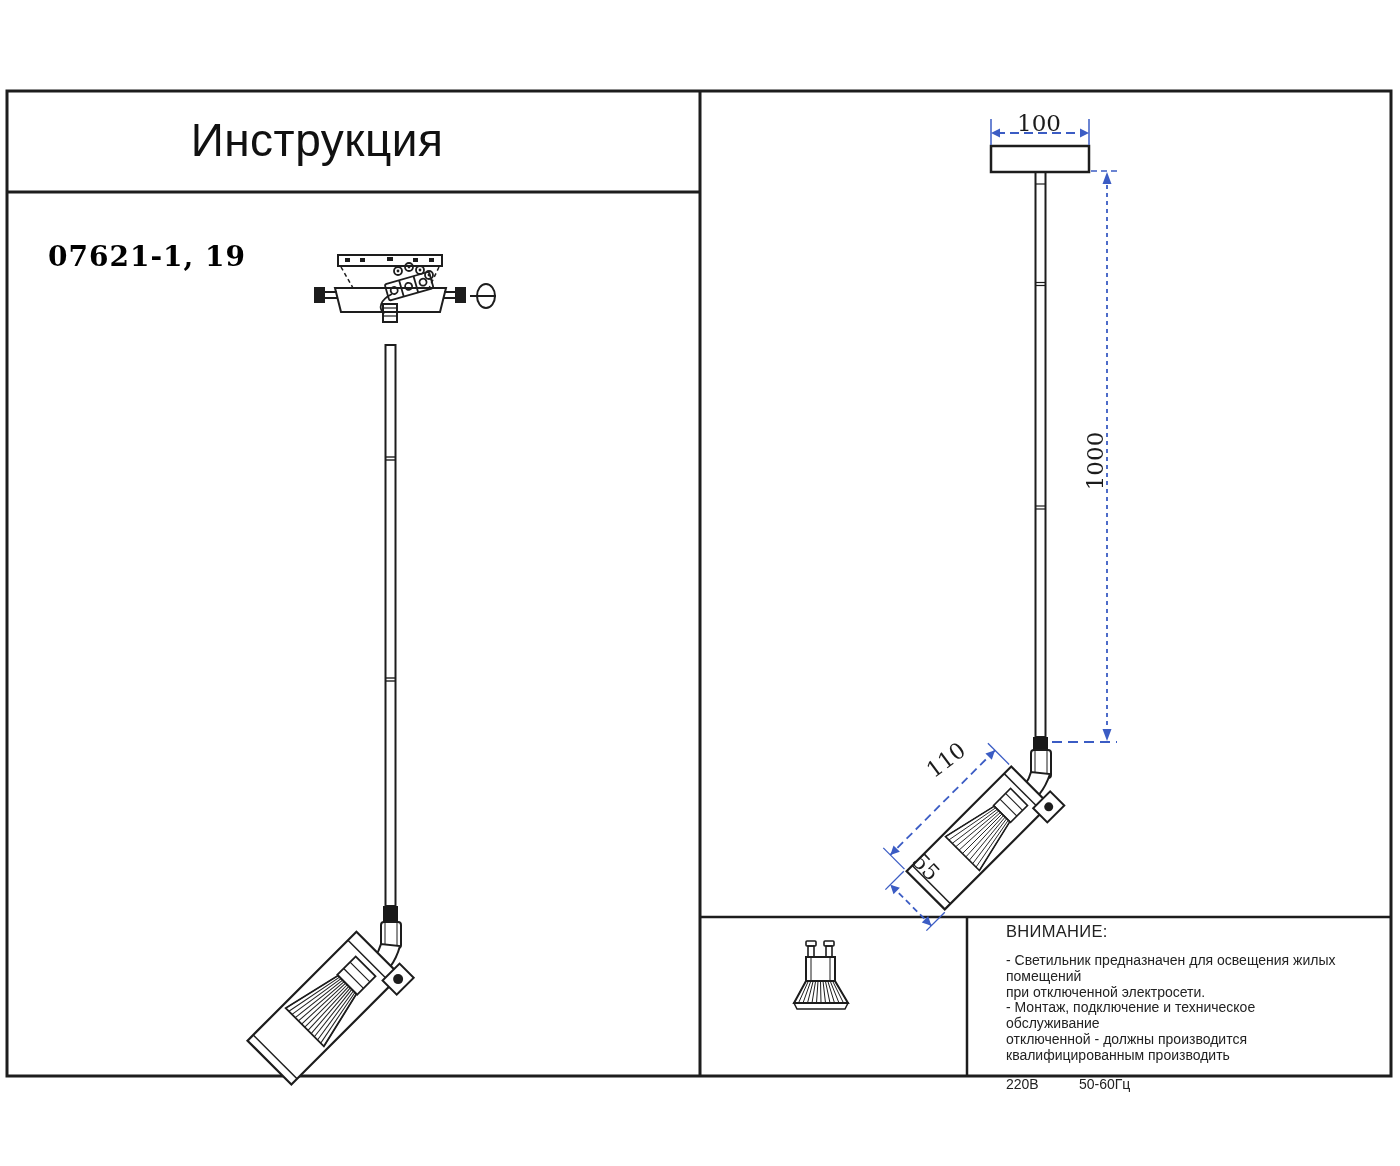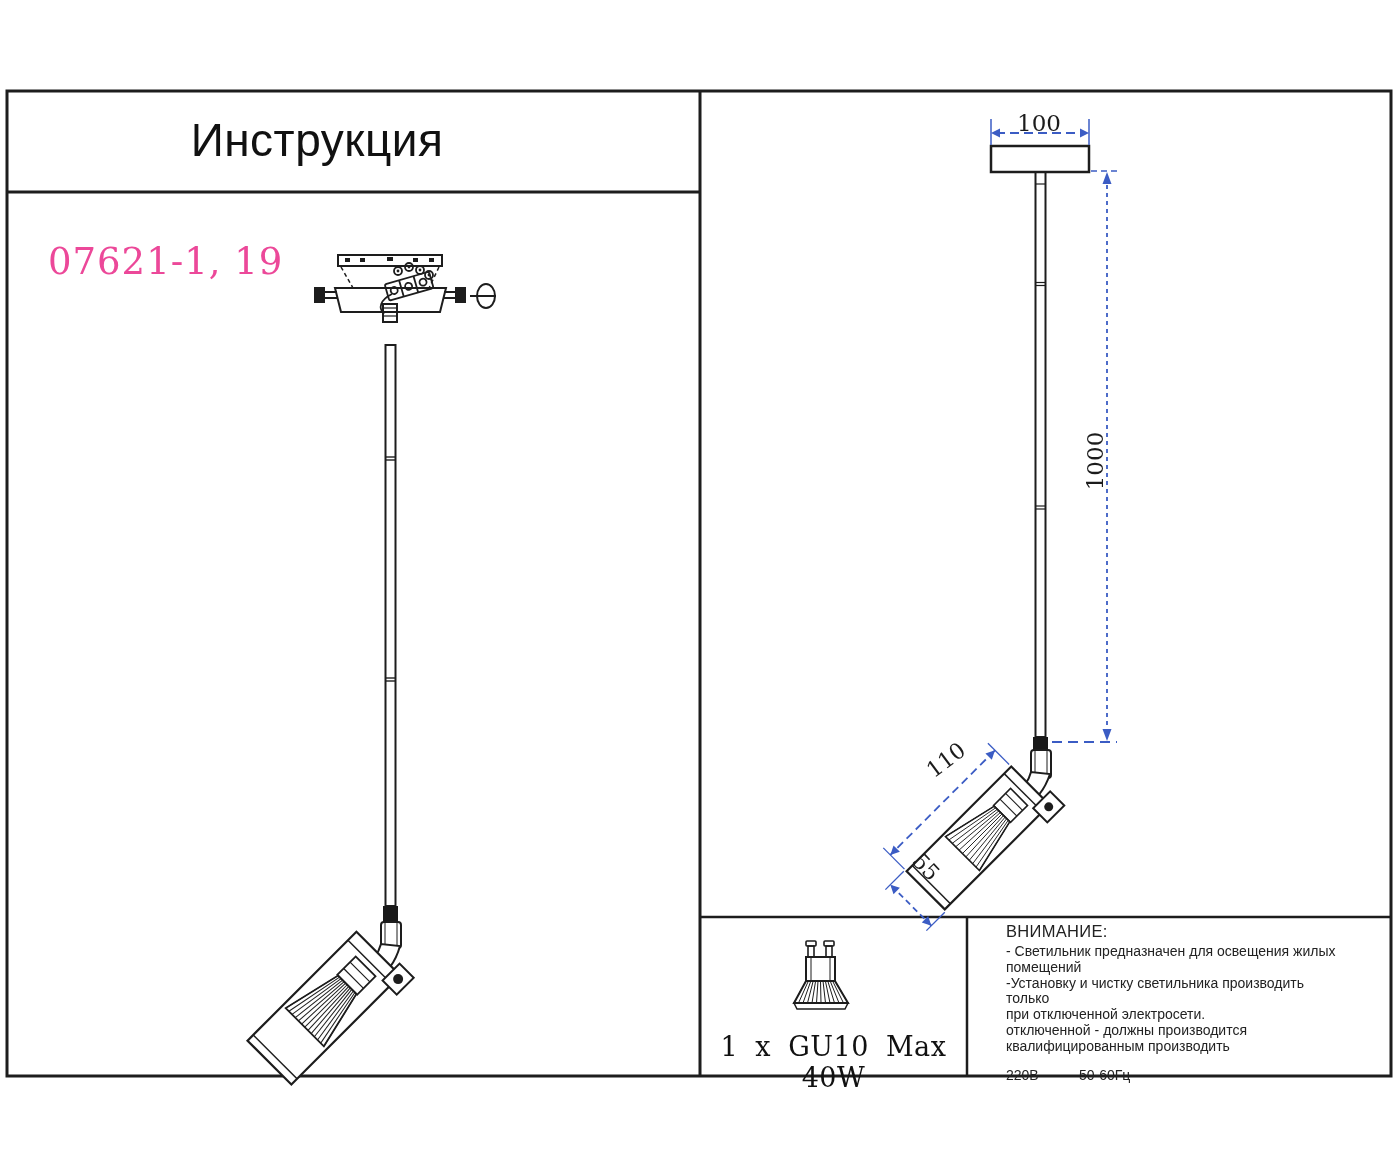--- a/index.html
+++ b/index.html
@@ -3,30 +3,30 @@
 <meta charset="utf-8">
 <style>
   html,body{margin:0;padding:0;background:#fff;}
   .page{position:relative;width:1400px;height:1166px;background:#ffffff;overflow:hidden;
         font-family:"Liberation Sans",sans-serif;color:#1d1d1d;}
   .abs{position:absolute;}
   .serif{font-family:"DejaVu Serif","Liberation Serif",serif;}
   .sans{font-family:"Liberation Sans",sans-serif;}
   #title{left:5px;top:112px;width:624px;text-align:center;font-size:46px;line-height:56px;
          letter-spacing:0.5px;color:#111;}
-  #model{left:48px;top:240px;font-size:37px;letter-spacing:1px;color:#ec4899;}
+  #model{left:48px;top:240px;font-size:28px;letter-spacing:1px;color:#000000;font-weight:bold;}
   .dim-label{color:#1c1c1c;font-size:23px;white-space:nowrap;}
   #dim-100{left:1039px;top:123px;transform:translate(-50%,-50%);}
   #dim-1000{left:1095px;top:461px;transform:translate(-50%,-50%) rotate(-90deg);}
   #dim-110{left:946px;top:760px;font-size:22px;transform:translate(-50%,-50%) rotate(-37deg);}
   #dim-55{left:926px;top:867px;font-size:22px;transform:translate(-50%,-50%) rotate(47deg);}
   #lamp-spec{left:700px;top:1031px;width:267px;text-align:center;font-size:27px;
              word-spacing:8px;letter-spacing:0.5px;color:#111;}
   #warning{left:1006px;top:922px;width:340px;color:#222;}
-  #warning .w-head{font-size:16.5px;margin-bottom:3px;letter-spacing:0.3px;}
+  #warning .w-head{font-size:16.5px;margin-bottom:12px;letter-spacing:0.3px;}
   #warning .w-line{font-size:14px;line-height:15.8px;}
   #warning .w-power{font-size:14px;line-height:15.8px;margin-top:13px;}
   #warning .w-volt{display:inline-block;width:69px;}
   svg{position:absolute;left:0;top:0;}
 </style>
 </head>
 <body>
 
 <div class="page">
 
@@ -254,28 +254,27 @@
 
   <div id="title" class="abs sans">Инструкция</div>
 
   <div id="model" class="abs serif">07621-1, 19</div>
 
   <div id="dim-100" class="abs serif dim-label">100</div>
   <div id="dim-1000" class="abs serif dim-label">1000</div>
   <div id="dim-110" class="abs serif dim-label">110</div>
   <div id="dim-55" class="abs serif dim-label">55</div>
 
-  <div id="lamp-spec" class="abs serif">1 x GU10 Max 40W</div>
 
   <div id="warning" class="abs sans">
     <div class="w-head">ВНИМАНИЕ:</div>
     <div class="w-line">- Светильник предназначен для освещения жилых</div>
     <div class="w-line">помещений</div>
-    <div class="w-line">-Установку и чистку светильника производить только</div>
     <div class="w-line">при отключенной электросети.</div>
+    <div class="w-line">- Монтаж, подключение и техническое обслуживание</div>
     <div class="w-line">отключенной - должны производится</div>
     <div class="w-line">квалифицированным производить</div>
     <div class="w-power">
       <span class="w-volt">220В</span>
       <span>50-60Гц</span>
     </div>
   </div>
 
 </div>
 

